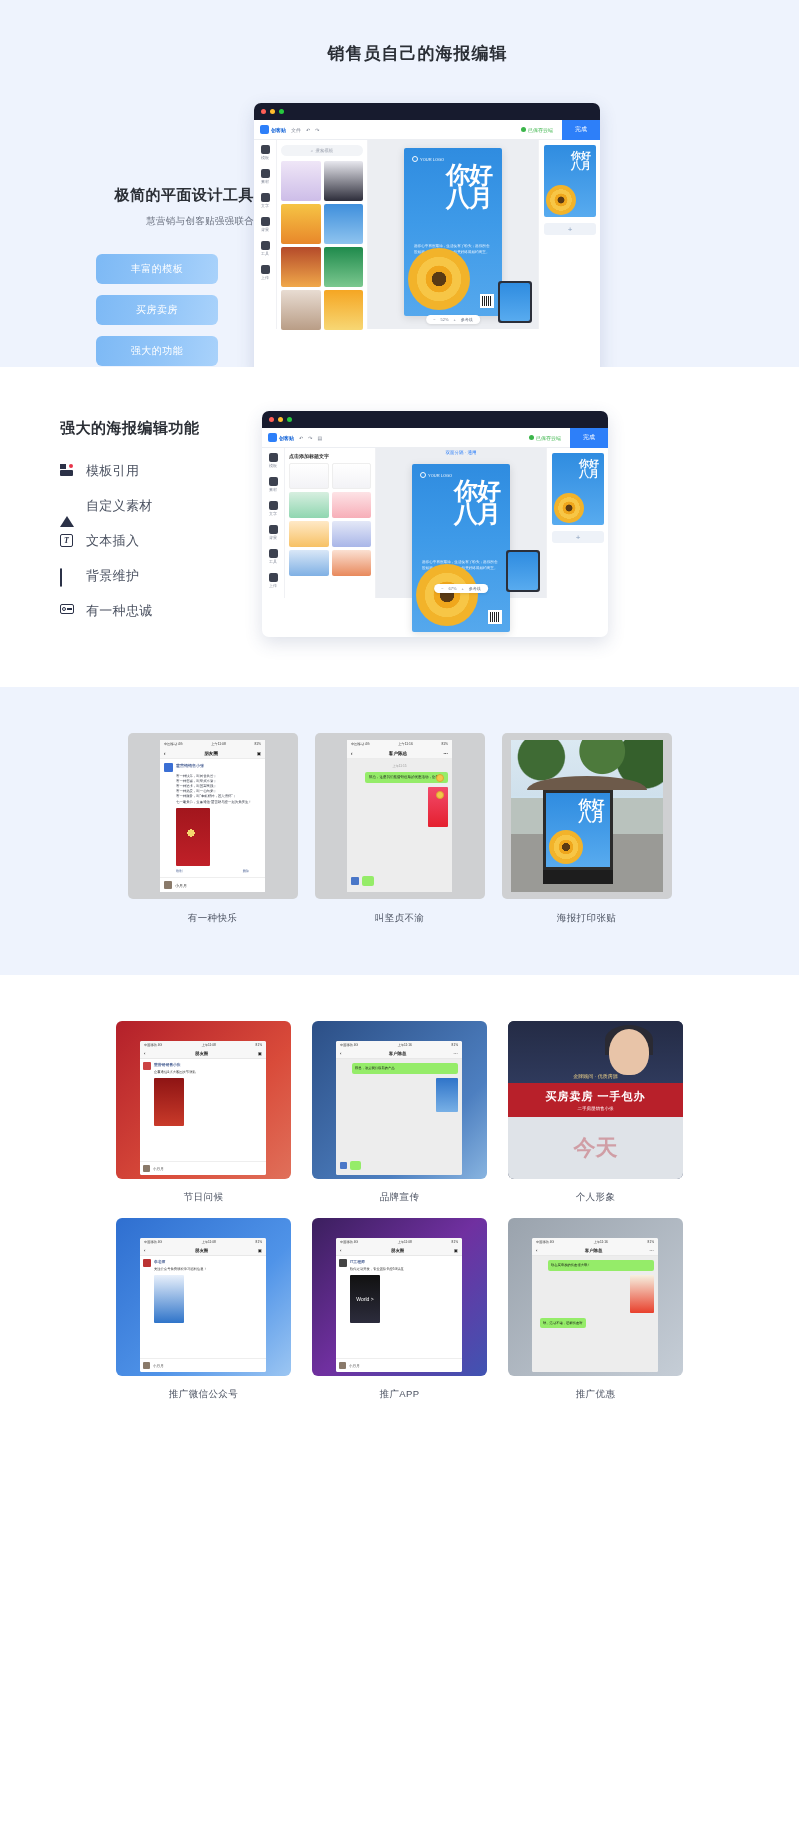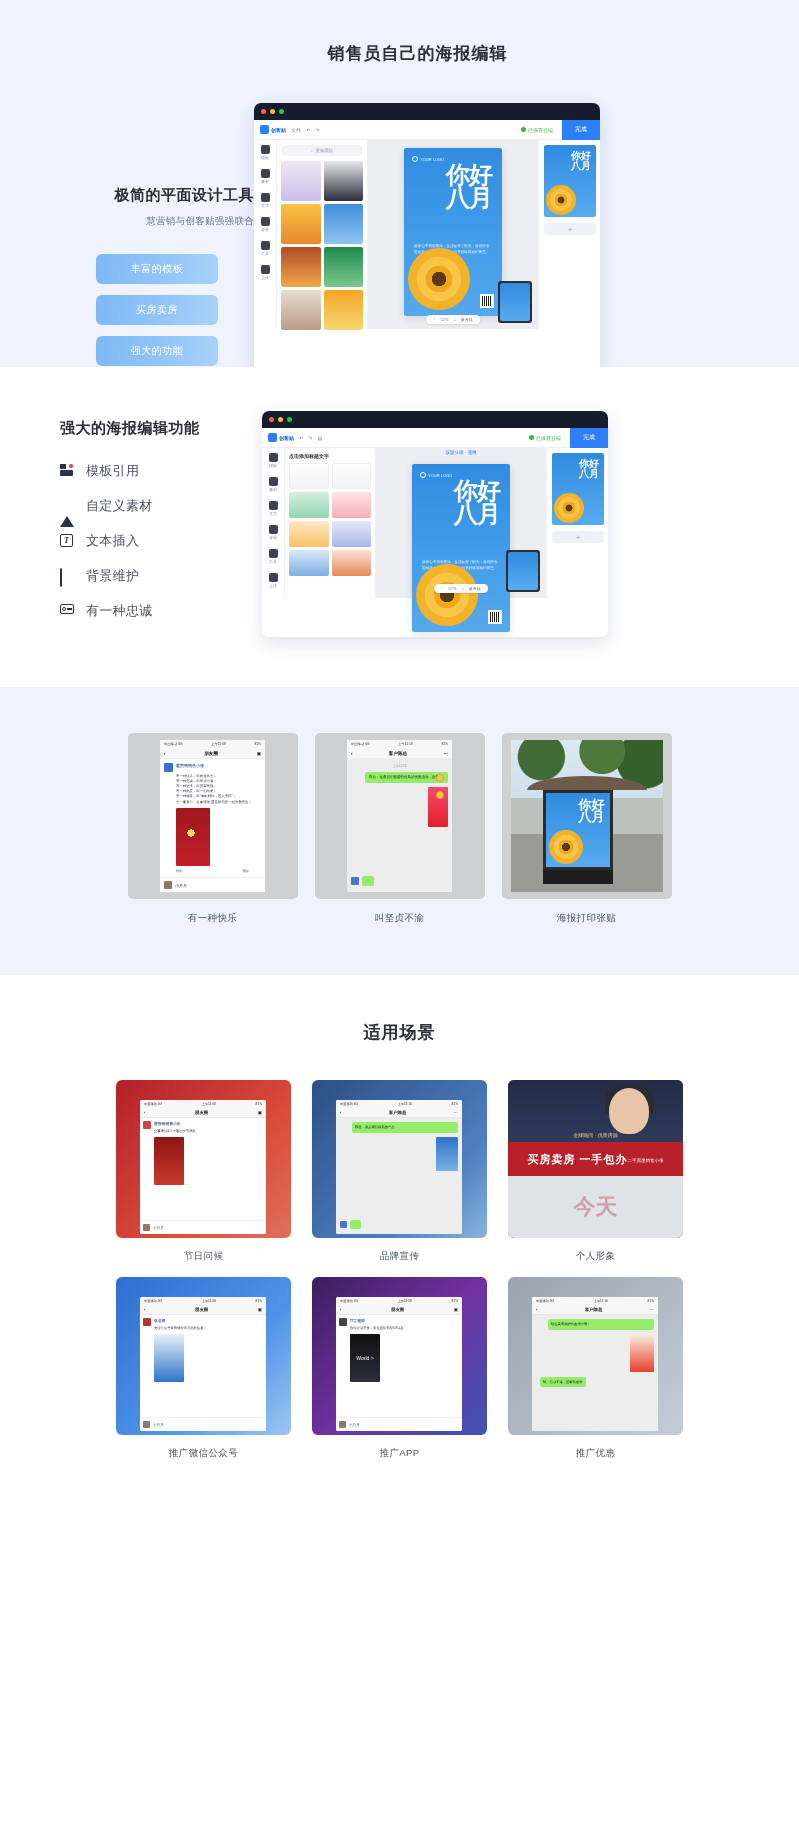--- a/index.html
+++ b/index.html
@@ -259,21 +259,21 @@
   .ip-chat{background:#ededed;height:116px;padding:4px;position:relative;}
   .ip-bub{margin-left:12px;background:#95ec69;border-radius:2px;padding:3px;font-size:3.3px;color:#111;line-height:1.4;}
 
   .portrait-card {
     position:absolute; inset:0;
   }
   .pc-top { height:62px;background:linear-gradient(180deg,#242b45,#2f3a5c);position:relative;}
   .pc-face{position:absolute;right:34px;top:8px;width:40px;height:46px;border-radius:50% 50% 45% 45%;background:#e8c4a8;}
   .pc-hair{position:absolute;right:30px;top:4px;width:48px;height:30px;border-radius:50% 50% 0 0;background:#2a2a33;}
   .pc-badge{position:absolute;left:50%;transform:translateX(-50%);bottom:4px;font-size:5px;color:#f3d68a;white-space:nowrap;}
-  .pc-mid{height:34px;background:#b8202a;display:flex;flex-direction:row;align-items:center;justify-content:center;color:#fff;}
+  .pc-mid{height:34px;background:#b8202a;display:flex;flex-direction:column;align-items:center;justify-content:center;color:#fff;}
   .pc-mid .h1{font-size:11px;font-weight:bold;letter-spacing:1px;}
   .pc-mid .h2{font-size:4.5px;margin-top:2px;}
   .pc-bot{height:62px;background:#dfe3e8;position:relative;}
   .pc-ghost{position:absolute;inset:0;font-size:22px;font-weight:bold;color:rgba(180,30,40,.35);display:flex;align-items:center;justify-content:center;}
 </style>
 </head>
 <body>
 
 <div class="page">
 
@@ -637,21 +637,20 @@
             </span>
             <span class="base"></span>
           </div>
         </div>
         <div class="cap">海报打印张贴</div>
       </div>
     </div>
   </section>
 
   <section class="sec sec-white" id="section-scenes">
-    <h2 class="sec-title">适用场景</h2>
 
     <div class="grid-scenes">
 
       <div class="scene-row">
 
         <div class="scene">
           <div class="shot bg-red">
             <div class="inner-phone">
               <div class="ip-status">
                 <span>中国移动 4G</span>

